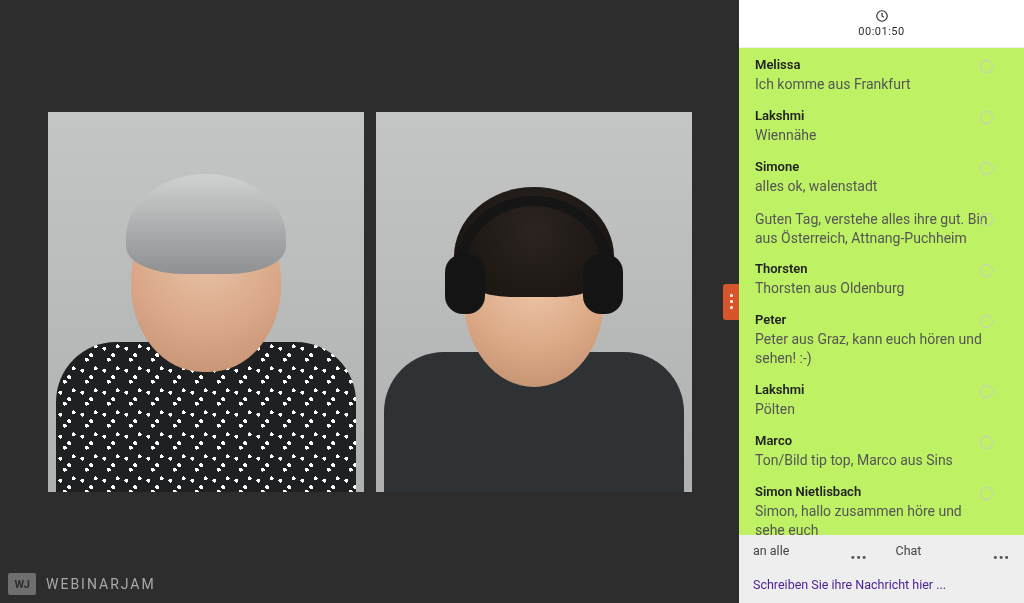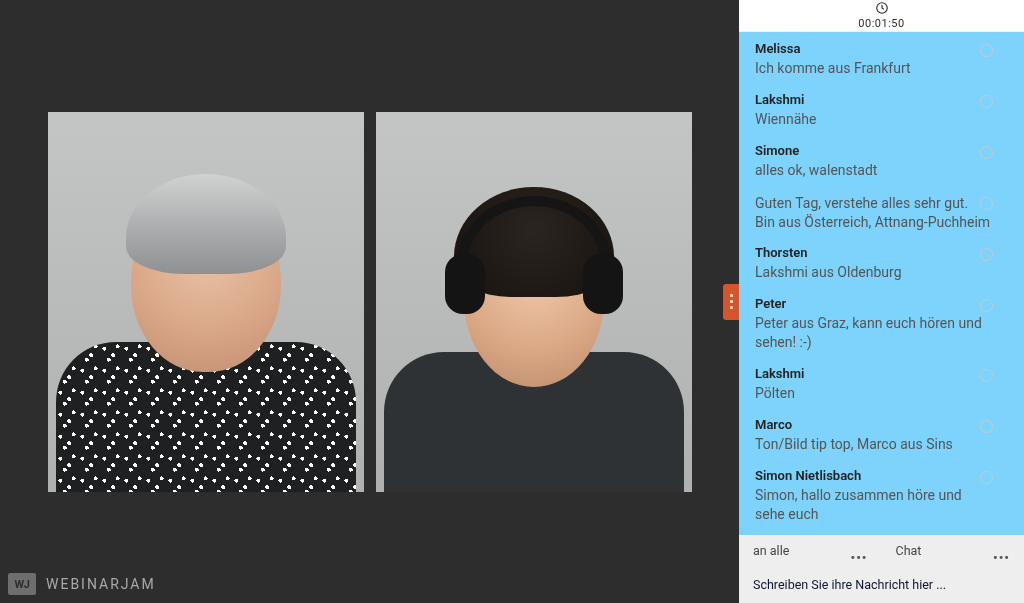--- a/index.html
+++ b/index.html
@@ -84,49 +84,49 @@
     width: 16px; height: 36px; background: #d6552a;
     display: flex; align-items: center; justify-content: center;
     border-radius: 3px 0 0 3px; cursor: pointer;
   }
   .side-toggle .dots { display:flex; flex-direction:column; gap:3px; }
   .side-toggle .dots span { width:3px; height:3px; background:#fff; border-radius:50%; }
 
   
   .sidebar { width: 285px; background: #fff; display: flex; flex-direction: column; }
   .timer-bar {
-    height: 32px; background: #fff; display: flex; flex-direction: column;
+    height: 48px; background: #fff; display: flex; flex-direction: column;
     align-items: center; justify-content: center; gap: 2px; color: #2d2d2d;
     border-bottom: 1px solid #f0f0f0;
   }
   .timer-bar svg { width: 14px; height: 14px; }
   .timer-bar .time { font-size: 11px; letter-spacing: 0.5px; }
 
-  .chat-list { flex: 1; overflow: hidden; padding: 2px 17px 0 0; background:#7dd3fc; }
+  .chat-list { flex: 1; overflow: hidden; padding: 2px 17px 0 0; background:#bef264; }
   .msg { padding: 7px 16px 7px 16px; position: relative; }
   .msg .name { font-size: 13px; font-weight: 600; color: #222; margin-bottom: 3px; }
   .msg .text { font-size: 14px; color: #555; line-height: 1.35; }
   .msg .ring {
     position: absolute; right: 14px; top: 10px;
     width: 13px; height: 13px; border: 1.5px solid #c9c9c9; border-radius: 50%;
   }
 
   .composer { background: #eeeeee; }
   .composer .row1 {
     display: flex; height: 30px; align-items: center;
     font-size: 12.5px; color: #444;
   }
   .composer .row1 .cell {
     flex: 1; padding: 0 14px; display: flex; align-items: flex-end; justify-content: space-between;
     cursor: pointer;
   }
   .composer .ellipsis { letter-spacing: 1px; color:#555; font-weight:700; font-size:13px; line-height:0; }
   .composer .row2 {
     height: 38px; display: flex; align-items: center; padding: 0 14px;
-    font-size: 12.5px; color: #0f172a; cursor: text; text-align: right;
+    font-size: 12.5px; color: #4c1d95; cursor: text; text-align: right;
   }
 </style>
 </head>
 <body>
 
 <div class="app">
 
   <div class="stage-wrap">
     <div class="stage">
       <div class="video-tile">
@@ -183,26 +183,26 @@
         <div class="name">Lakshmi</div>
         <div class="text">Wiennähe</div>
         <div class="ring"></div>
       </div>
       <div class="msg">
         <div class="name">Simone</div>
         <div class="text">alles ok, walenstadt</div>
         <div class="ring"></div>
       </div>
       <div class="msg">
-        <div class="text">Guten Tag, verstehe alles sehr gut. Bin aus Österreich, Attnang-Puchheim</div>
+        <div class="text">Guten Tag, verstehe alles ihre gut. Bin aus Österreich, Attnang-Puchheim</div>
         <div class="ring"></div>
       </div>
       <div class="msg">
         <div class="name">Thorsten</div>
-        <div class="text">Lakshmi aus Oldenburg</div>
+        <div class="text">Thorsten aus Oldenburg</div>
         <div class="ring"></div>
       </div>
       <div class="msg">
         <div class="name">Peter</div>
         <div class="text">Peter aus Graz, kann euch hören und sehen! :-)</div>
         <div class="ring"></div>
       </div>
       <div class="msg">
         <div class="name">Lakshmi</div>
         <div class="text">Pölten</div>

